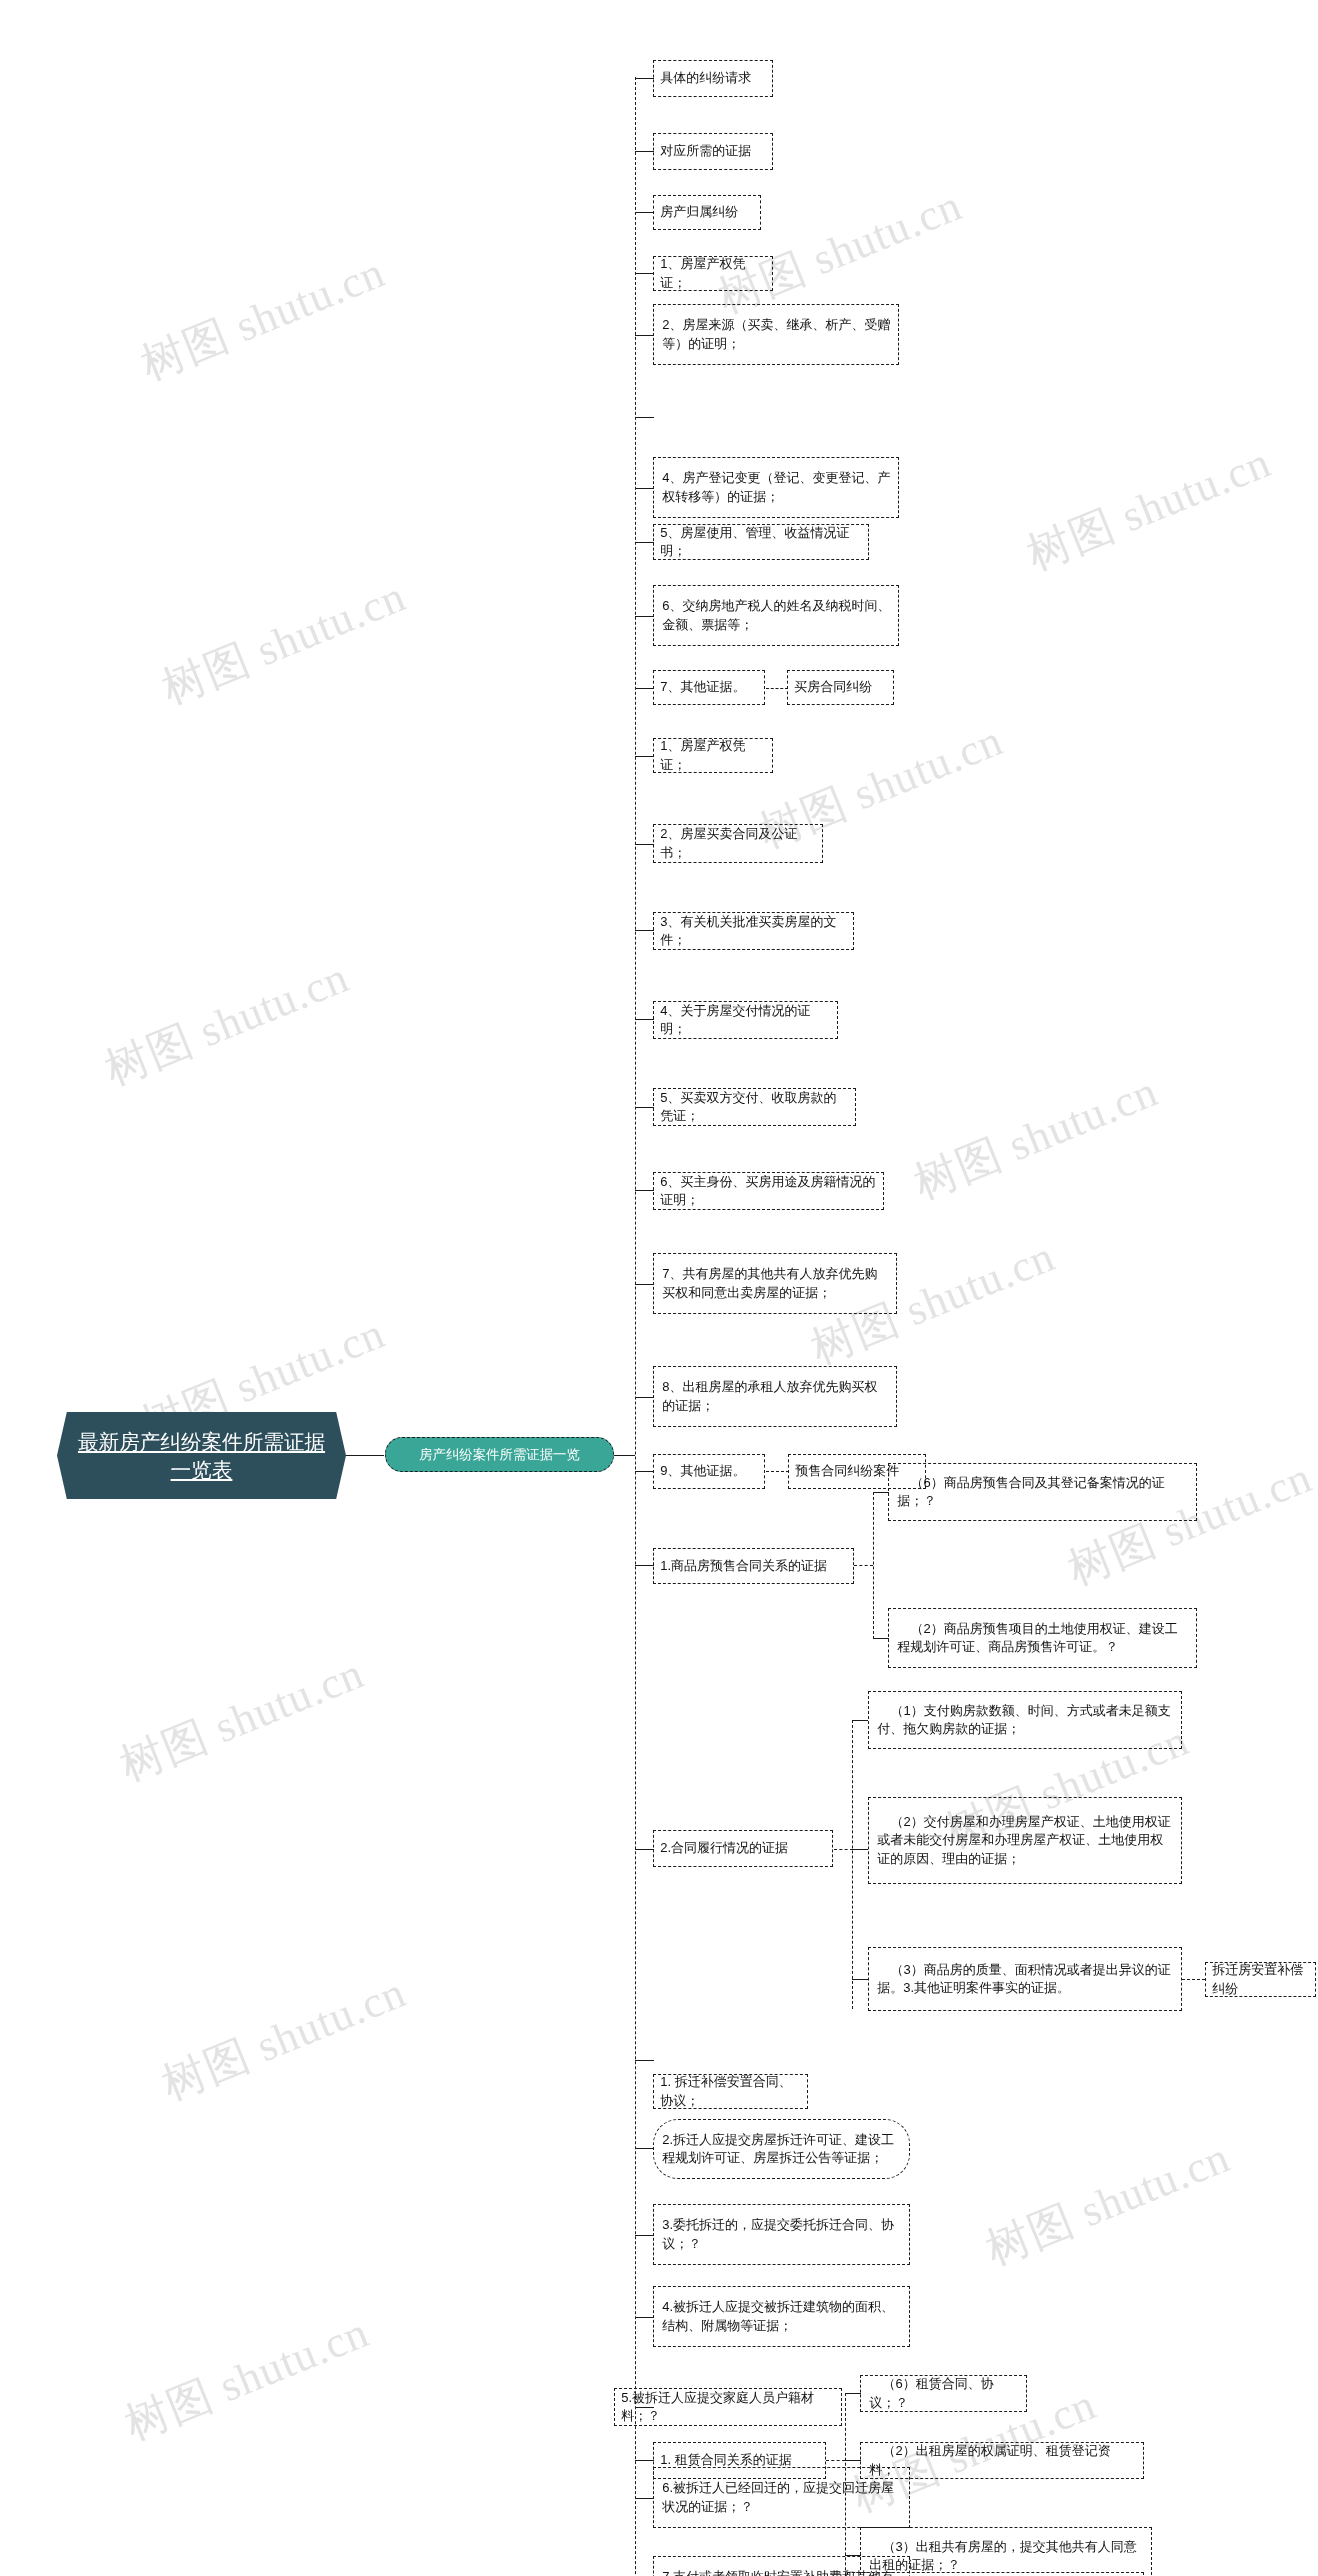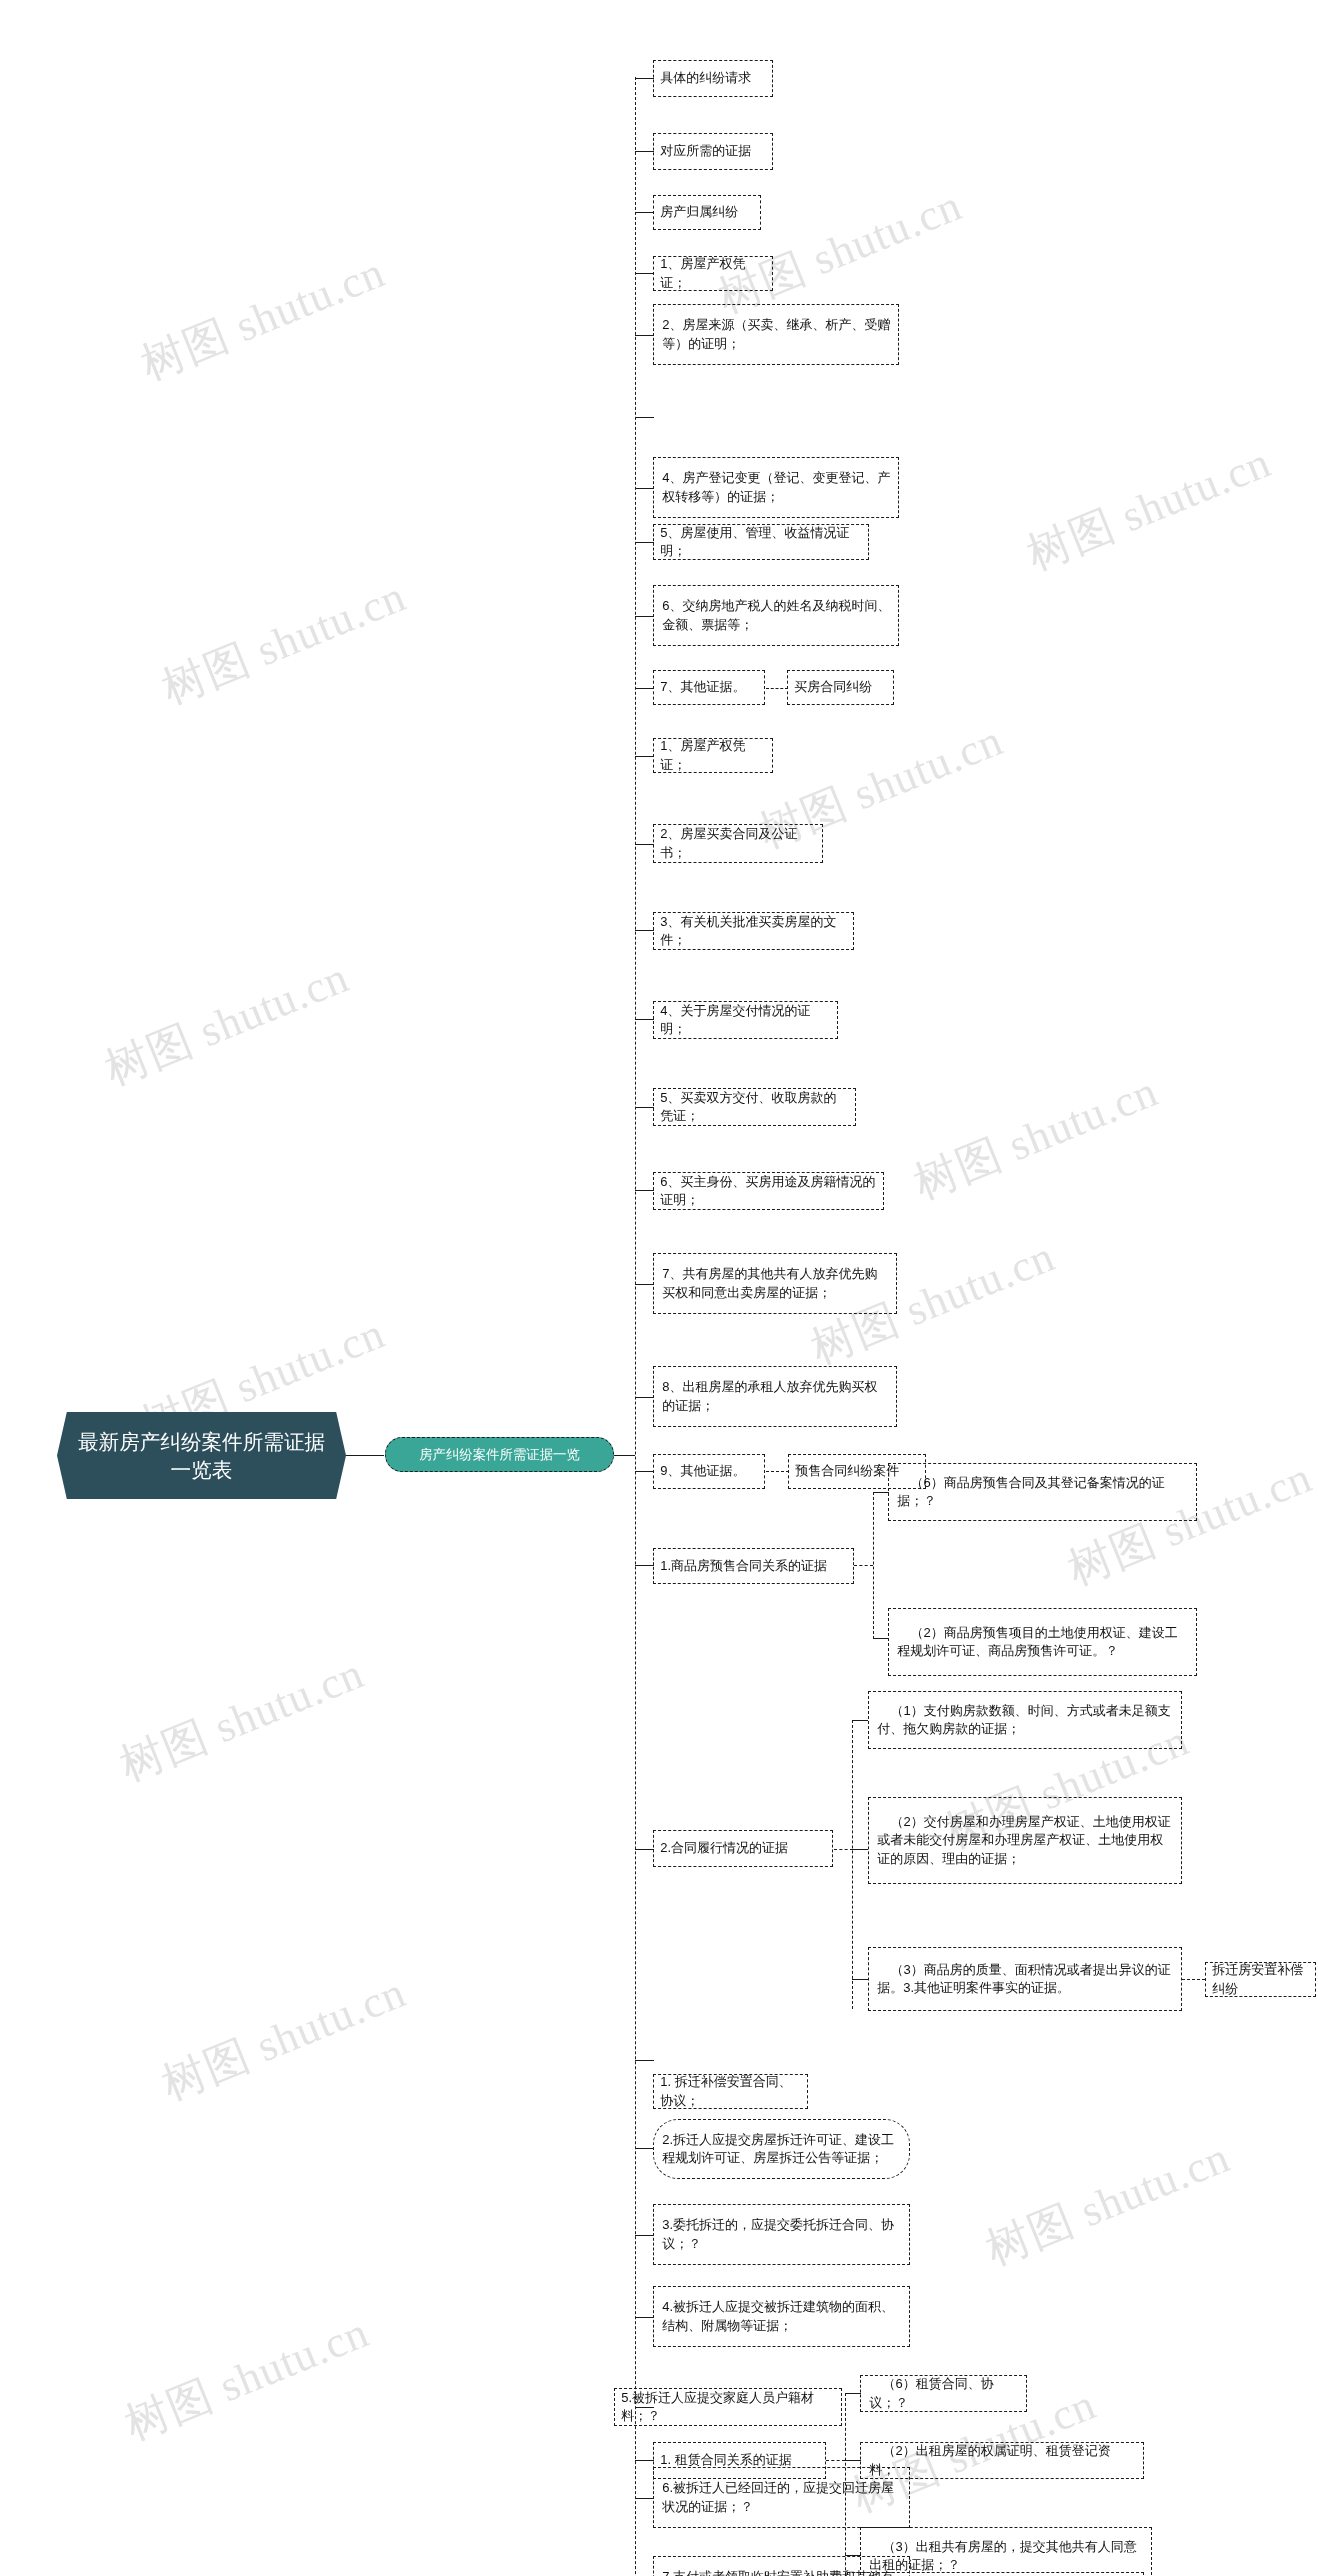--- a/index.html
+++ b/index.html
@@ -98,21 +98,21 @@
   <div class="wm" style="left:979px; top:2174px;">树图 shutu.cn</div>
   <div class="wm" style="left:118px;  top:2349px;">树图 shutu.cn</div>
   <div class="wm" style="left:845px; top:2421px;">树图 shutu.cn</div>
 
   <div class="wm" style="left:969px; top:2607px;">树图 shutu.cn</div>
 
 </div>
 
 <div class="canvas">
 
-  <div class="root" style="left:57px; top:1412px; width:289px; height:87px;">最新房产纠纷案件所需证据一览表</div>
+  <div class="root" style="left:57px; top:1412px; width:289px; height:87px;text-decoration:underline;">最新房产纠纷案件所需证据一览表</div>
 
   <div class="hline solid" style="left:345px; top:1455px; width:39px;"></div>
 
   <div class="branch1" style="left:385px; top:1437px; width:229px; height:35px;border-radius:17px;">房产纠纷案件所需证据一览</div>
 
   <div class="hline solid" style="left:614px; top:1455px; width:20.6px;"></div>
 
   <div class="vline" style="left:635px; top:77px; height:2772px;"></div>
 
   <div class="stub" style="left:635px; top:78px; width:18.5px;"></div>
@@ -175,21 +175,21 @@
   <div class="hline" style="left:766px; top:1471px; width:23px;"></div>
   <div class="node tight" style="left:788px; top:1454px; width:138px; height:35px;">预售合同纠纷案件</div>
 
   <div class="stub" style="left:635px; top:1565px; width:18.5px;"></div>
   <div class="node tight" style="left:653px; top:1548px; width:201px; height:36px;">1.商品房预售合同关系的证据</div>
   <div class="hline" style="left:854px; top:1565px; width:18.5px;"></div>
   <div class="vline" style="left:873px; top:1492px; height:147px;"></div>
   <div class="stub" style="left:873px; top:1492px; width:15.5px;"></div>
   <div class="node paren" style="left:888px; top:1463px; width:309px; height:58px;">（6）商品房预售合同及其登记备案情况的证据；？</div>
   <div class="stub" style="left:873px; top:1638px; width:15.5px;"></div>
-  <div class="node paren" style="left:888px; top:1608px; width:309px; height:68px;">（2）商品房预售项目的土地使用权证、建设工程规划许可证、商品房预售许可证。？</div>
+  <div class="node paren" style="left:888px; top:1608px; width:309px; height:60px;">（2）商品房预售项目的土地使用权证、建设工程规划许可证、商品房预售许可证。？</div>
 
   <div class="stub" style="left:635px; top:1849px; width:18.5px;"></div>
   <div class="node tight" style="left:653px; top:1830px; width:180px; height:37px;">2.合同履行情况的证据</div>
   <div class="hline" style="left:834px; top:1849px; width:18.5px;"></div>
   <div class="vline" style="left:1883px; top:0; height:0;"></div>
   <div class="vline" style="left:852px; top:1720px; height:289px;"></div>
 
   <div class="stub" style="left:852px; top:1720px; width:15.5px;"></div>
   <div class="node paren" style="left:868px; top:1691px; width:314px; height:58px;">（1）支付购房款数额、时间、方式或者未足额支付、拖欠购房款的证据；</div>
 

